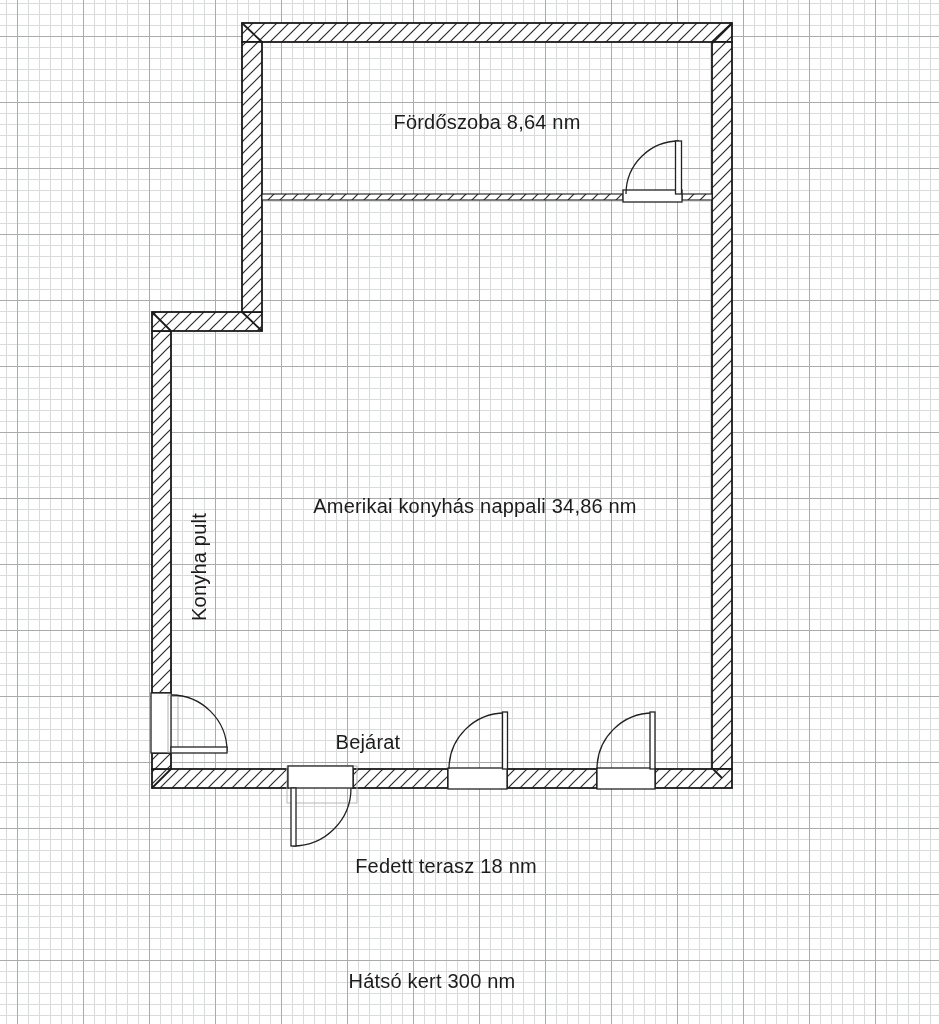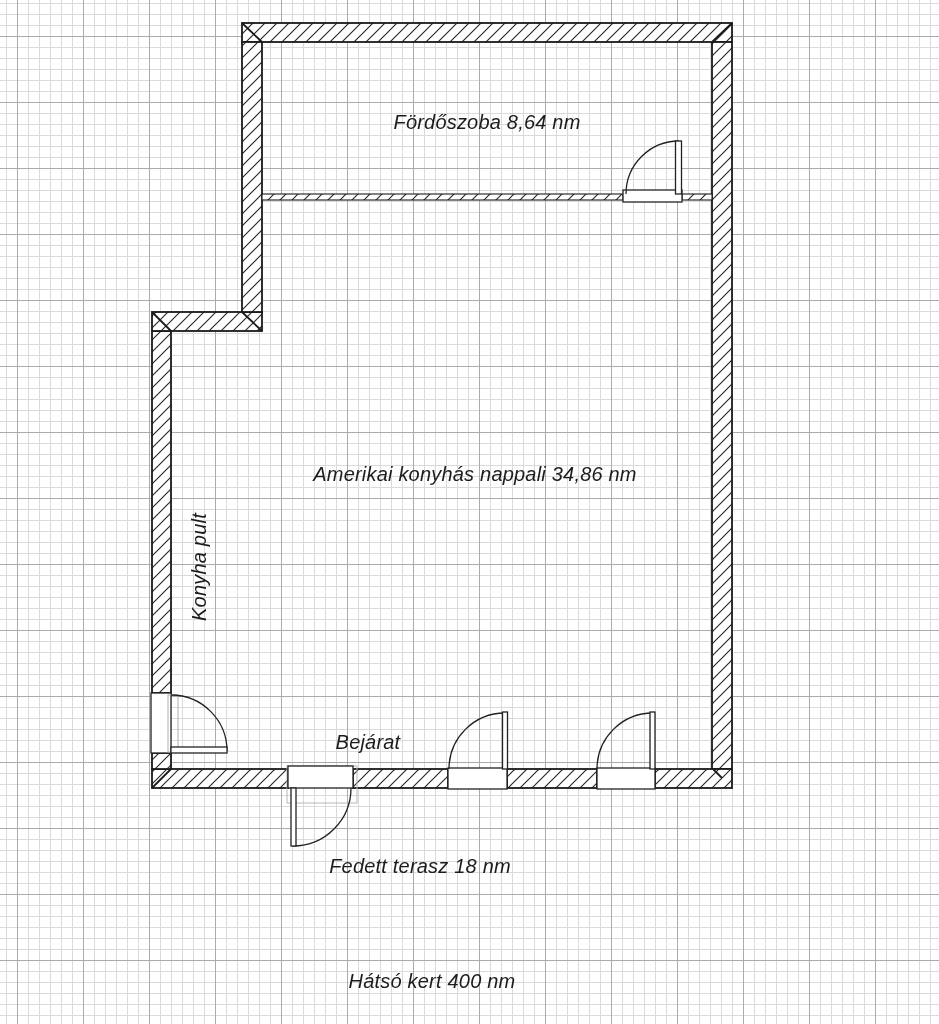--- a/index.html
+++ b/index.html
@@ -1,21 +1,20 @@
 <!DOCTYPE html>
 <html><head>
 <meta charset="utf-8">
 <style>
   html,body{margin:0;padding:0;background:#ffffff;}
   .stage{
     position:relative;
     width:939px;height:1024px;
     overflow:hidden;
     font-family:"Liberation Sans", sans-serif;
-    font-style:italic;
   }
   
   .paper{
     position:absolute;inset:0;
     background-color:#ffffff;
     background-image:
       linear-gradient(to right, #a9abad 1px, transparent 1px),
       linear-gradient(to bottom, #a9abad 1px, transparent 1px),
       linear-gradient(to right, #d9dadc 1px, transparent 1px),
       linear-gradient(to bottom, #d9dadc 1px, transparent 1px);
@@ -111,23 +110,23 @@
 
     <g>
       <rect x="597" y="768" width="58" height="21" fill="#ffffff" stroke="#222222" stroke-width="1.3"></rect>
       <path d="M 597 769 A 56 56 0 0 1 653 713" fill="none" stroke="#222222" stroke-width="1.3"></path>
       <rect x="650" y="712" width="5" height="57" fill="#ffffff" stroke="#222222" stroke-width="1.3"></rect>
     </g>
   </svg>
 
   <div class="label" style="left:487px;top:122px;">Fördőszoba 8,64 nm</div>
 
-  <div class="label" style="left:475px;top:474px;">Amerikai konyhás nappali 34,86 nm</div>
+  <div class="label" style="left:475px;top:506px;">Amerikai konyhás nappali 34,86 nm</div>
 
   <div class="label vertical" style="left:199px;top:567px;">Konyha pult</div>
 
   <div class="label" style="left:320px;top:742px;margin-left:48px;">Bejárat</div>
 
-  <div class="label" style="left:420px;top:866px;">Fedett terasz 18 nm</div>
+  <div class="label" style="left:446px;top:866px;">Fedett terasz 18 nm</div>
 
-  <div class="label" style="left:432px;top:981px;">Hátsó kert 400 nm</div>
+  <div class="label" style="left:432px;top:981px;">Hátsó kert 300 nm</div>
 
 </div>
 
 </body></html>

